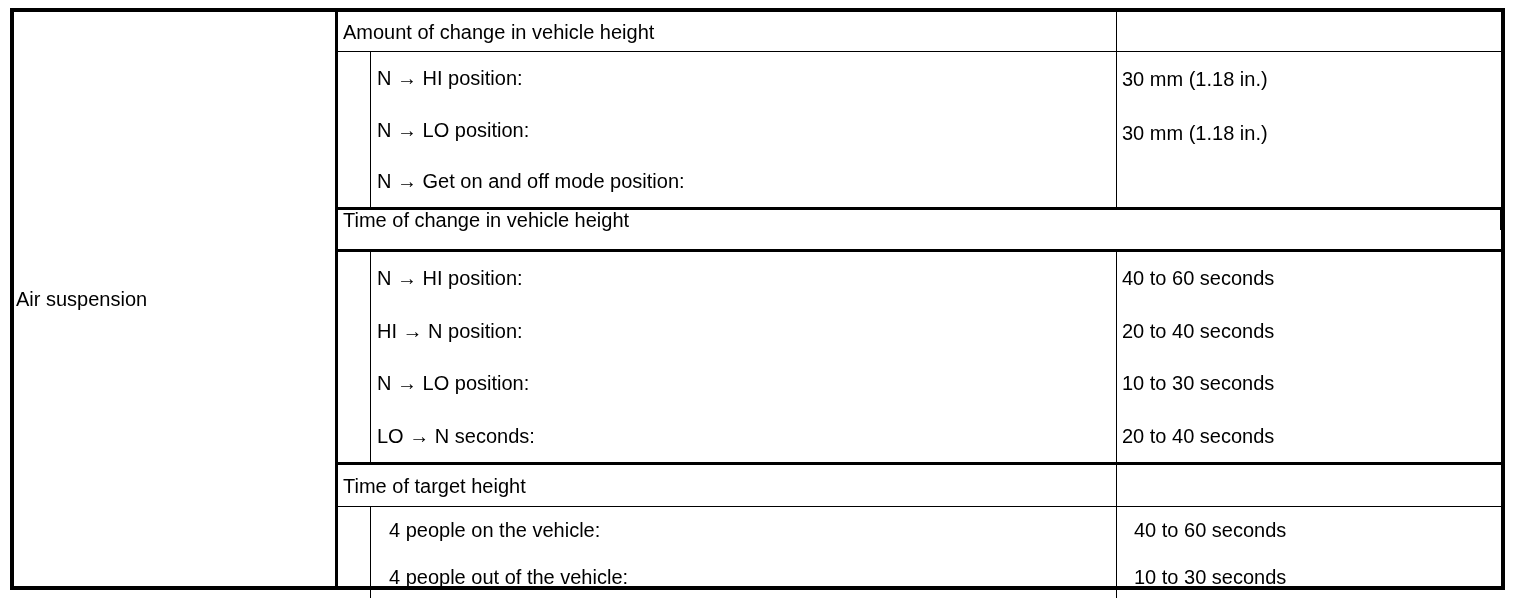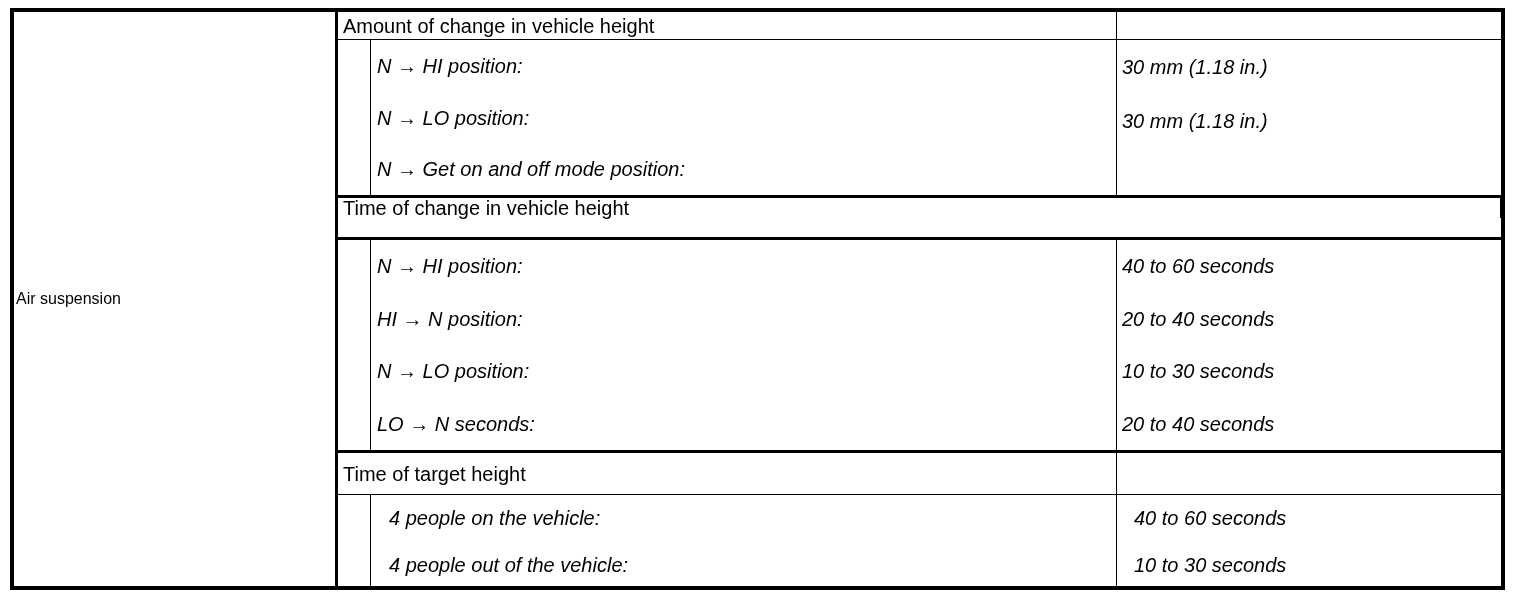--- a/index.html
+++ b/index.html
@@ -38,21 +38,21 @@
   .col-category {
     width: 324px;
     flex: 0 0 324px;
     border-right: 3px solid #000;
     box-sizing: border-box;
     position: relative;
     display: flex;
     align-items: center;
   }
   .category-label {
-    font-size: 16px;
+    font-size: 20px;
     line-height: 1;
     padding-left: 2px;
     white-space: nowrap;
   }
   
   .col-sections {
     flex: 1 1 auto;
     display: flex;
     flex-direction: column;
     box-sizing: border-box;
@@ -86,21 +86,20 @@
   }
   .section-header .hdr-value {
     width: 384px;
     flex: 0 0 384px;
     box-sizing: border-box;
   }
   .section-body {
     display: flex;
     flex: 1 1 auto;
     box-sizing: border-box;
-    font-style: italic;
   }
   .indent-col {
     width: 33px;
     flex: 0 0 33px;
     border-right: 1px solid #000;
     box-sizing: border-box;
   }
   .labels-col {
     flex: 1 1 auto;
     box-sizing: border-box;
@@ -118,21 +117,21 @@
     flex-direction: column;
     justify-content: flex-start;
     padding-left: 5px;
   }
   .cell-line {
     font-size: 20px;
     line-height: 1;
     white-space: nowrap;
   }
   
-  .sec-amount .section-header { height: 28px; }
+  .sec-amount .section-header { height: 40px; }
   .sec-amount .section-body   { height: 155px; }
   .sec-amount .cell-line      { height: 54px; display: flex; align-items: center; }
   .sec-amount .cell-line:first-child { height: 54px; }
 
   .sec-time .section-header { height: 45px; }
   .sec-time .section-body   { height: 210px; }
   .sec-time .cell-line      { height: 54px; display: flex; align-items: center; }
 
   .sec-target .section-header { height: 45px; }
   .sec-target .section-body   { height: 93px; }

